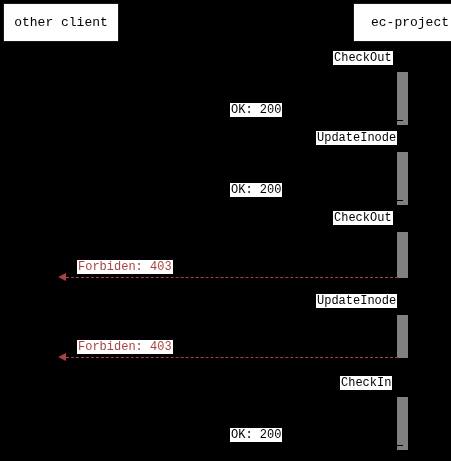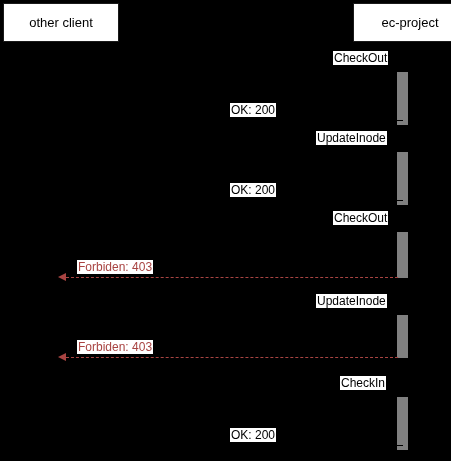--- a/index.html
+++ b/index.html
@@ -5,21 +5,21 @@
   html, body {
     margin: 0;
     padding: 0;
     background: #000000;
   }
   #diagram {
     position: relative;
     width: 451px;
     height: 461px;
     background: #000000;
-    font-family: Liberation Sans, sans-serif;
+    font-family: Liberation Mono, monospace;
     overflow: hidden;
   }
 
   
   .participant {
     position: absolute;
     box-sizing: border-box;
     background: #FFFFFF;
     border: 1px solid #1a1a1a;
     display: flex;

